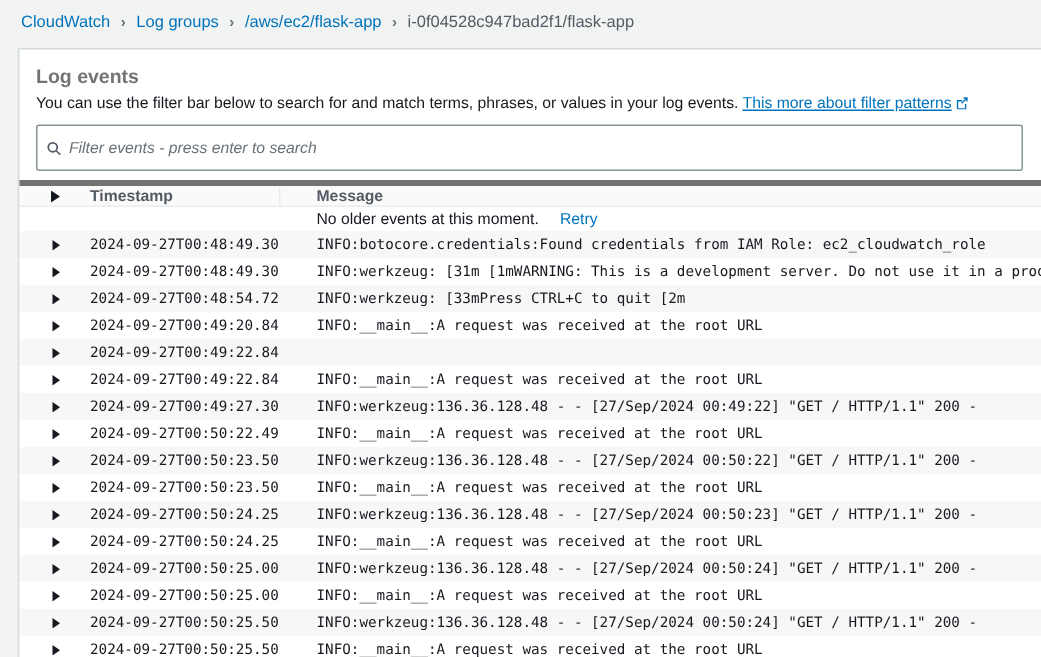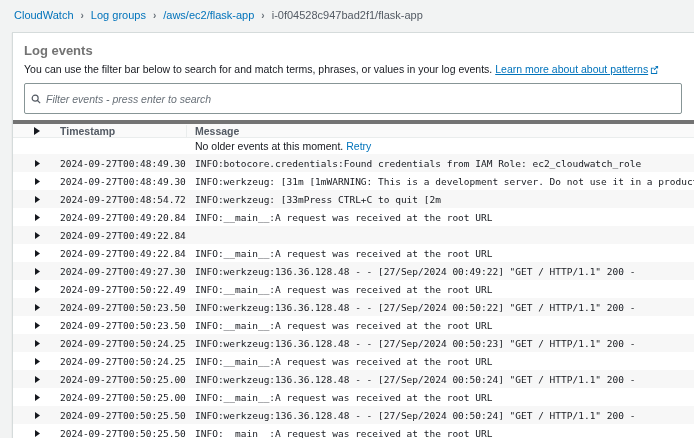--- a/index.html
+++ b/index.html
@@ -75,44 +75,44 @@
     font-family:"DejaVu Sans Mono", monospace;
     font-size:9.5px;
     color:#16191f;
     white-space:nowrap; overflow:hidden;
   }
   .thead .cell-ts { font-family:"Liberation Sans", sans-serif; font-size:10.5px; color:#545b64; }
   .cell-msg {
     font-family:"DejaVu Sans Mono", monospace;
     font-size:9.5px;
     color:#16191f;
-    padding-left:8px;
+    padding-left:24px;
     border-left:1px solid transparent;
     white-space:nowrap; overflow:hidden;
   }
   .thead .cell-msg { font-family:"Liberation Sans", sans-serif; font-size:10.5px; color:#545b64; border-left:1px solid #eaeded; }
 
   .notice-row { height:16px; background:#fff; }
   .notice-row .cell-msg { font-family:"Liberation Sans", sans-serif; font-size:10.5px; color:#16191f; }
-  .notice-row a { color:#0073bb; cursor:pointer; margin-left:3px; }
+  .notice-row a { color:#0073bb; cursor:pointer; margin-left:14px; }
 
   #rows .trow:nth-child(odd) { background:#f7f7f7; }
   #rows .trow:nth-child(even) { background:#ffffff; }
 </style>
 </head>
 <body>
 
 <nav class="breadcrumb" id="breadcrumb"><a>CloudWatch</a><span class="bc-sep">›</span><a>Log groups</a><span class="bc-sep">›</span><a>/aws/ec2/flask-app</a><span class="bc-sep">›</span><span class="bc-current">i-0f04528c947bad2f1/flask-app</span></nav>
 
 <div class="card">
   <div class="card-head">
     <div class="panel-title">Log events</div>
     <div class="panel-desc">
       <span>You can use the filter bar below to search for and match terms, phrases, or values in your log events.</span>
-      <a>Learn more about about patterns</a><span class="ext-icon"><svg width="9" height="9" viewBox="0 0 10 10">
+      <a>This more about filter patterns</a><span class="ext-icon"><svg width="9" height="9" viewBox="0 0 10 10">
             <path d="M1 3 h4 v1 H2 v5 h5 V6 h1 v4 H1 Z M6 1 h3 v3 H8 V2.7 L4.9 5.8 4.2 5.1 7.3 2 H6 Z" fill="#0073bb"></path>
           </svg></span>
     </div>
     <div class="filter">
       <span style="line-height:0;"><svg width="10" height="10" viewBox="0 0 12 12">
             <circle cx="5" cy="5" r="3.6" fill="none" stroke="#545b64" stroke-width="1.4"></circle>
             <line x1="7.8" y1="7.8" x2="11" y2="11" stroke="#545b64" stroke-width="1.4"></line>
           </svg></span>
       <input type="text" placeholder="Filter events - press enter to search" style="">
     </div>

